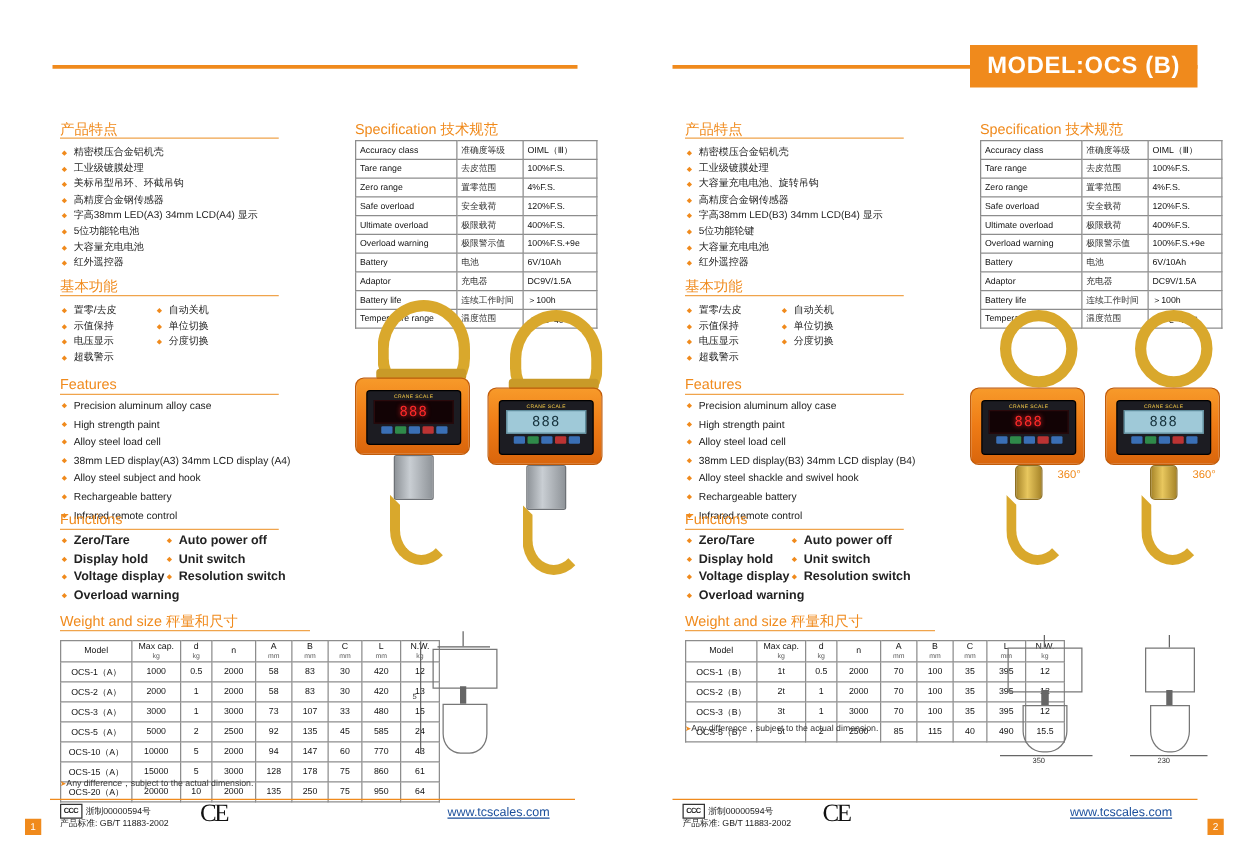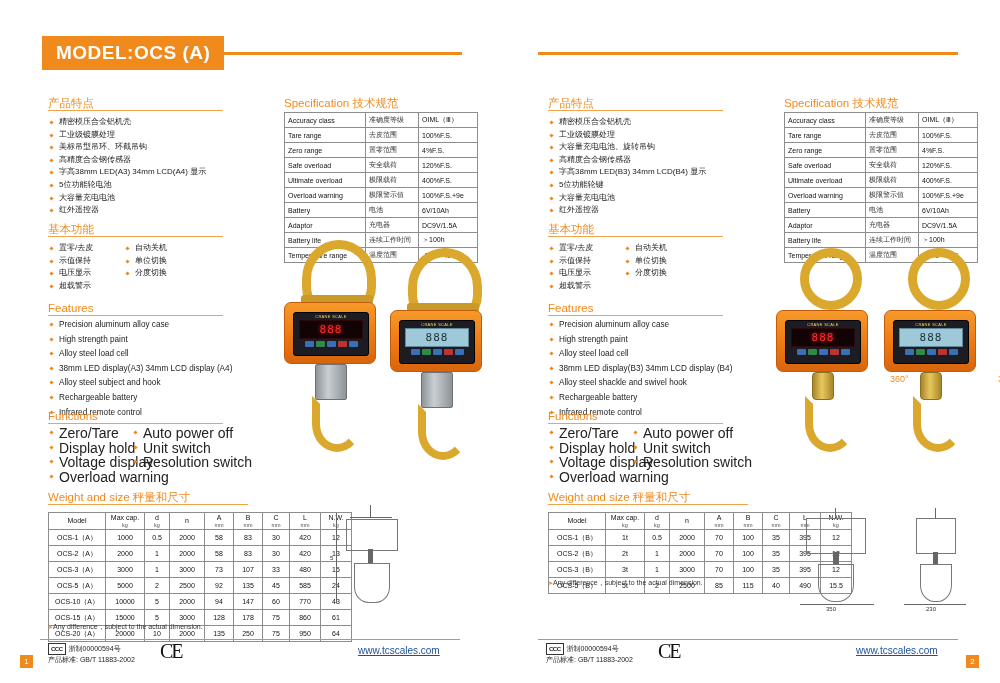--- a/index.html
+++ b/index.html
@@ -51,21 +51,21 @@
   }
   ul.bl li{
     position:relative;padding-left:9px;font-size:8px;line-height:12.6px;color:#222;
     white-space:nowrap;
   }
   ul.bl li:before{
     content:"";position:absolute;left:0;top:5px;width:3px;height:3px;
     background:#f08a1c;transform:rotate(45deg);
   }
   ul.bl.en li{font-size:8.2px;line-height:14.6px;}
-  ul.bl.fn li{font-size:14px;line-height:14.6px;}
+  ul.bl.fn li{font-size:10px;line-height:14.6px;font-weight:bold;}
 
   
   table.spec{
     position:absolute;border-collapse:collapse;font-size:7px;
   }
   table.spec td{
     border:1px solid #8d8d8d;padding:1px 3px;height:12px;color:#111;
     white-space:nowrap;
   }
   table.spec td.c1{width:74px;}
@@ -158,37 +158,36 @@
     border-radius:0 0 50% 50%;border-top-color:transparent;border-right-color:transparent;
   }
   .swivel{
     position:absolute;width:20px;height:26px;background:linear-gradient(90deg,#a8862a,#e8c75e 45%,#a8862a);
     border-radius:4px;border:1px solid #8d6f22;
   }
   .ringhook{
     position:absolute;width:44px;height:44px;border:9px solid #d9a82c;border-radius:50%;
   }
   .rot-arrow{
-    position:absolute;color:#f08a1c;font-size:9px;margin-left:44px;
+    position:absolute;color:#f08a1c;font-size:9px;
   }
 
   
   .dim{position:absolute;}
   .dim .ln{position:absolute;background:#666;}
   .dim .lbl{position:absolute;font-size:6px;color:#333;}
   .dimbox{position:absolute;border:1px solid #777;}
 </style>
 </head>
 <body>
 
 <div class="page left">
 
   <div class="hdr">
     <div class="bar"></div>
-    <div class="box">MODEL:OCS (A)</div>
   </div>
 
   <div class="sec-title" style="left:48px;top:96px;">产品特点</div>
   <div class="sec-rule" style="left:48px;top:110px;width:175px;"></div>
   <ul class="bl" style="left:50px;top:116px;">
     <li>精密模压合金铝机壳</li>
     <li>工业级镀膜处理</li>
     <li>美标吊型吊环、环截吊钩</li>
     <li>高精度合金钢传感器</li>
     <li>字高38mm LED(A3) 34mm LCD(A4) 显示</li>
@@ -451,20 +450,21 @@
   </div>
   <div class="ce" style="left:160px;">CE</div>
   <a class="web" style="left:358px;" href="#">www.tcscales.com</a>
   <div class="pgnum" style="left:20px;">1</div>
 </div>
 
 <div class="page right">
 
   <div class="hdr">
     <div class="bar"></div>
+    <div class="box">MODEL:OCS (B)</div>
   </div>
 
   <div class="sec-title" style="left:48px;top:96px;">产品特点</div>
   <div class="sec-rule" style="left:48px;top:110px;width:175px;"></div>
   <ul class="bl" style="left:50px;top:116px;">
     <li>精密模压合金铝机壳</li>
     <li>工业级镀膜处理</li>
     <li>大容量充电电池、旋转吊钩</li>
     <li>高精度合金钢传感器</li>
     <li>字高38mm LED(B3) 34mm LCD(B4) 显示</li>

